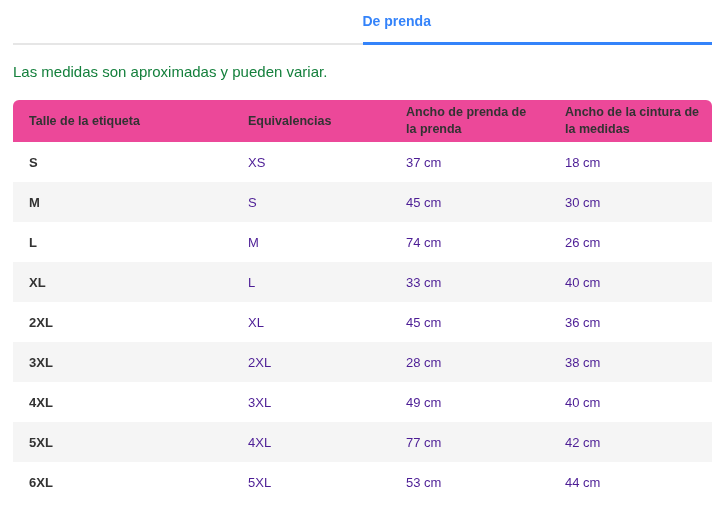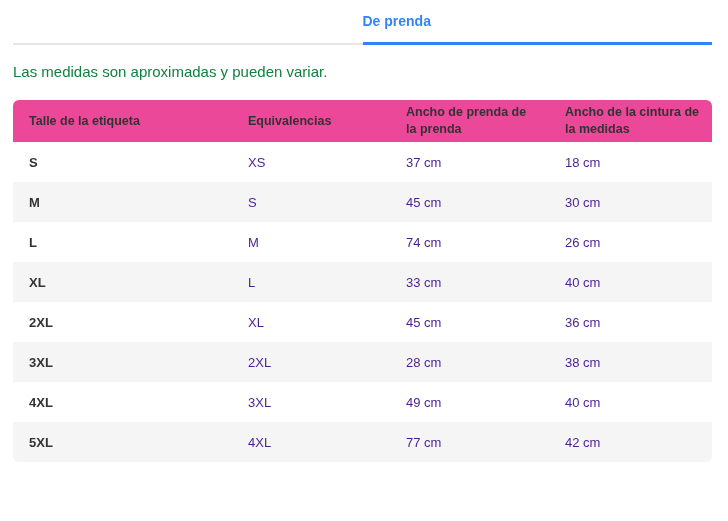--- a/index.html
+++ b/index.html
@@ -158,17 +158,23 @@
             <td>3XL</td>
             <td>49 cm</td>
             <td>40 cm</td>
           </tr>
           <tr>
             <td class="col-size">5XL</td>
             <td>4XL</td>
             <td>77 cm</td>
             <td>42 cm</td>
           </tr>
+          <tr>
+            <td class="col-size">6XL</td>
+            <td>5XL</td>
+            <td>53 cm</td>
+            <td>44 cm</td>
+          </tr>
         </tbody>
     </table>
   </div>
 
 </div>
 
 </body></html>

